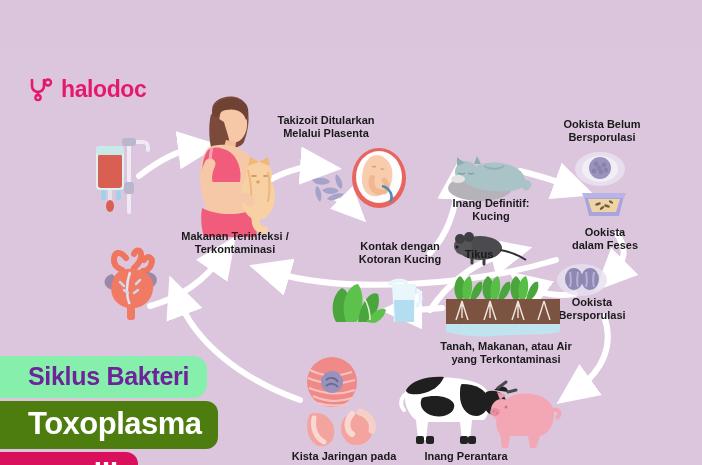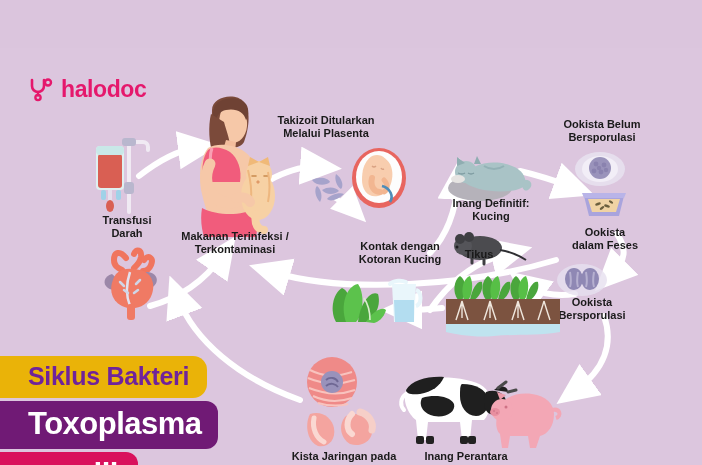--- a/index.html
+++ b/index.html
@@ -11,26 +11,26 @@
   #stage{position:relative;width:702px;height:465px;background:#dcc6de;overflow:hidden;margin-top:48px;}
 
   
   .brand{position:absolute;left:28px;top:28px;display:flex;align-items:center;gap:7px;}
   .brand-mark{width:26px;height:26px;position:relative;}
   .brand-name{font-size:23px;font-weight:700;color:#e5186c;letter-spacing:-.4px;}
 
   
   .title-wrap{position:absolute;left:0;top:308px;width:296px;}
   .title-1{
-    background:#eab308;color:#6f239b;font-weight:700;font-size:25px;
+    background:#86efac;color:#6f239b;font-weight:700;font-size:25px;
     padding:6px 18px 7px 28px;border-radius:0 14px 14px 0;display:inline-block;
     letter-spacing:-.3px;
   }
   .title-2{
-    background:#701a75;color:#ffffff;font-weight:700;font-size:31px;
+    background:#4d7c0f;color:#ffffff;font-weight:700;font-size:31px;
     padding:5px 16px 7px 28px;border-radius:0 12px 12px 0;display:inline-block;
     margin-top:3px;letter-spacing:-.5px;
   }
   .title-3{
     background:#d9115c;color:#ffffff;font-weight:700;font-size:31px;
     padding:5px 20px 7px 28px;border-radius:0 12px 12px 0;display:inline-block;
     margin-top:3px;letter-spacing:-.5px;
   }
 
   
@@ -105,22 +105,20 @@
       <rect x="38" y="62" width="10" height="12" rx="3" fill="#b9b7ce"></rect>
       <rect x="10" y="26" width="28" height="44" rx="4" fill="#dff0f0"></rect>
       <rect x="12" y="34" width="24" height="34" rx="3" fill="#d95f53"></rect>
       <rect x="10" y="26" width="28" height="9" rx="4" fill="#c9e8e8"></rect>
       <rect x="22" y="70" width="4" height="14" fill="#e5e0ee"></rect>
       <ellipse cx="24" cy="86" rx="4" ry="6" fill="#d95f53"></ellipse>
       <rect x="15" y="70" width="5" height="10" rx="2" fill="#9fd2e8"></rect>
       <rect x="30" y="70" width="5" height="10" rx="2" fill="#9fd2e8"></rect>
     </svg>
   </div>
-  <div class="lbl" style="left:82px;top:166px;width:90px">Transfusi
-Darah</div>
 
   <div class="node" style="left:96px;top:196px">
     <svg width="72" height="78" viewBox="0 0 72 78">
       <path d="M30 14 C24 6 18 8 18 16 C18 22 22 24 26 26" fill="none" stroke="#f0755e" stroke-width="6" stroke-linecap="round"></path>
       <path d="M38 10 C40 4 46 6 45 13 C44 19 40 22 38 24" fill="none" stroke="#f0755e" stroke-width="6" stroke-linecap="round"></path>
       <path d="M48 16 C52 10 58 14 55 21 C53 26 49 27 47 27" fill="none" stroke="#f0755e" stroke-width="6" stroke-linecap="round"></path>
       <path d="M16 30 C8 32 6 40 12 44 C18 48 24 44 25 38 Z" fill="#9b87a8"></path>
       <path d="M50 28 C60 28 64 36 58 42 C52 47 46 42 46 36 Z" fill="#9b87a8"></path>
       <path d="M20 30 C12 42 14 56 26 62 C38 68 52 62 56 50 C60 38 54 28 44 26 C34 24 26 24 20 30 Z" fill="#f07a64"></path>
       <path d="M34 28 C30 40 30 52 34 62" fill="none" stroke="#e3e1ee" stroke-width="2.5"></path>
@@ -297,20 +295,22 @@
       <rect x="2" y="27" width="114" height="26" fill="#7c5340"></rect>
       <g stroke="#efe6dc" stroke-width="1.4" fill="none">
         <path d="M18 29 C16 36 14 42 12 48 M18 29 C20 36 22 42 24 48 M18 29 L18 46"></path>
         <path d="M46 29 C44 36 42 42 40 48 M46 29 C48 36 50 42 52 48 M46 29 L46 46"></path>
         <path d="M74 29 C72 36 70 42 68 48 M74 29 C76 36 78 42 80 48 M74 29 L74 46"></path>
         <path d="M100 29 C98 36 96 42 94 48 M100 29 C102 36 104 42 106 48"></path>
       </g>
       <path d="M2 52 L116 52 L116 60 C94 64 70 62 50 64 C30 66 12 62 2 60 Z" fill="#bfe3ef"></path>
     </svg>
   </div>
+  <div class="lbl" style="left:430px;top:292px;width:152px">Tanah, Makanan, atau Air
+yang Terkontaminasi</div>
 
   <div class="node" style="left:330px;top:228px">
     <svg width="92" height="50" viewBox="0 0 92 50">
       <g fill="#4aa63c">
         <path d="M6 46 C0 36 2 18 12 12 C22 16 24 38 16 46 Z"></path>
         <path d="M16 46 C10 30 16 10 28 8 C36 20 32 40 26 46 Z" fill="#5cc24c"></path>
         <path d="M28 46 C30 28 40 14 48 18 C52 32 42 44 36 46 Z"></path>
         <path d="M36 46 C42 36 52 30 56 34 C54 42 48 46 44 47 Z" fill="#5cc24c"></path>
       </g>
       <path d="M34 22 C38 28 40 36 40 44" stroke="#d9eccc" stroke-width="1.6" fill="none"></path>

